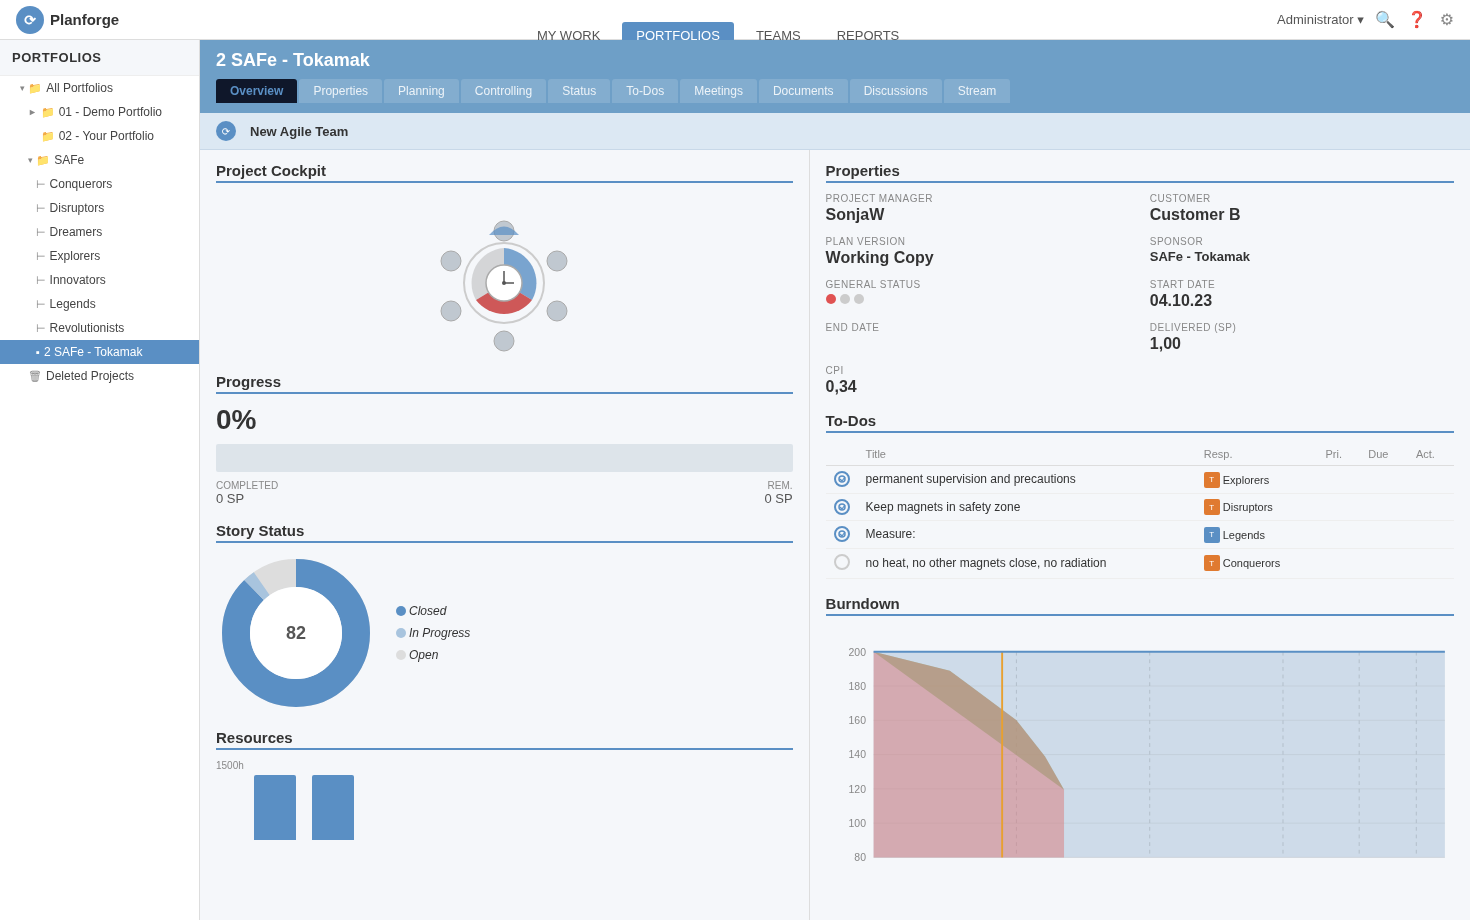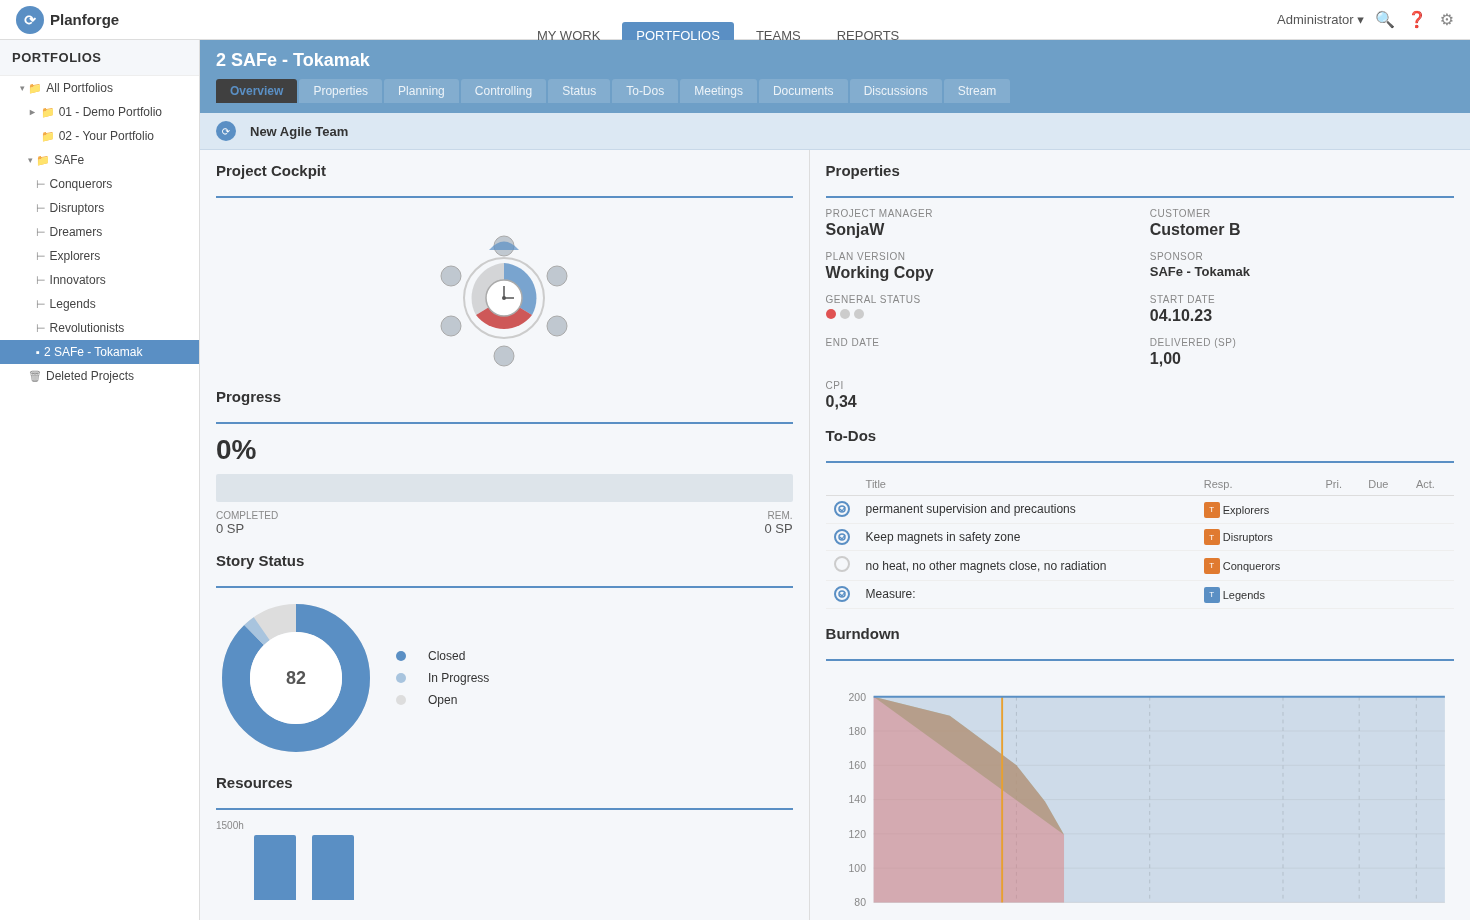--- a/index.html
+++ b/index.html
@@ -32,37 +32,37 @@
     .expand-icon { font-size: 9px; color: #888; flex-shrink: 0; }
 
     
     .content-area { flex: 1; display: flex; flex-direction: column; overflow: hidden; }
 
     
     .project-header { background: #6e9fc7; padding: 10px 16px; flex-shrink: 0; }
     .project-title { font-size: 18px; font-weight: bold; color: white; margin-bottom: 8px; }
     .project-tabs { display: flex; gap: 2px; }
     .tab { padding: 5px 14px; font-size: 12px; color: rgba(255,255,255,0.85); cursor: pointer; border-radius: 3px 3px 0 0; background: rgba(255,255,255,0.15); }
-    .tab.active { background: #404040; color: #5a8fc4; font-weight: bold; }
+    .tab.active { background: #0f172a; color: #5a8fc4; font-weight: bold; }
 
     
     .inner-content { flex: 1; overflow-y: auto; background: #f5f7fa; padding: 0; }
 
     
     .sub-header { background: #dce8f3; padding: 8px 16px; display: flex; align-items: center; gap: 8px; border-bottom: 1px solid #c8d8e8; }
     .sub-header-icon { width: 20px; height: 20px; background: #5a8fc4; border-radius: 50%; display: flex; align-items: center; justify-content: center; color: white; font-size: 10px; }
     .sub-header-text { font-size: 13px; color: #333; font-weight: bold; padding-left: 6px; }
 
     
     .two-col { display: flex; gap: 0; flex: 1; }
     .left-col { width: 48%; padding: 12px 16px; border-right: 1px solid #ddd; }
     .right-col { width: 52%; padding: 12px 16px; }
 
     
-    .section-header { font-size: 15px; font-weight: bold; color: #333; margin-bottom: 10px; padding-bottom: 17px; border-bottom: 2px solid #5a8fc4; }
+    .section-header { font-size: 15px; font-weight: bold; color: #333; margin-bottom: 10px; padding-bottom: 2px; border-bottom: 2px solid #5a8fc4; }
 
     
     .props-grid { display: grid; grid-template-columns: 1fr 1fr; gap: 12px 20px; }
     .prop-item { }
     .prop-label { font-size: 10px; color: #888; text-transform: uppercase; letter-spacing: 0.5px; margin-bottom: 2px; }
     .prop-value { font-size: 16px; color: #333; font-weight: bold; }
     .prop-value.small { font-size: 13px; }
     .status-dots { display: flex; gap: 4px; align-items: center; margin-top: 4px; }
     .status-dot { width: 10px; height: 10px; border-radius: 50%; }
     .dot-red { background: #e05252; }
@@ -74,21 +74,21 @@
     .progress-info { display: flex; justify-content: space-between; }
     .progress-label { font-size: 10px; color: #888; text-transform: uppercase; }
     .progress-value { font-size: 13px; font-weight: normal; color: #555; }
     .progress-percent { font-size: 28px; font-weight: bold; color: #333; margin: 6px 0; }
 
     
     .story-status-content { display: flex; align-items: center; gap: 20px; }
     .donut-container { position: relative; width: 160px; height: 160px; flex-shrink: 0; }
     .donut-center { position: absolute; top: 50%; left: 50%; transform: translate(-50%, -50%); font-size: 18px; font-weight: bold; color: #555; }
     .legend { display: flex; flex-direction: column; gap: 8px; }
-    .legend-item { display: flex; align-items: center; gap: 22px; font-size: 12px; }
+    .legend-item { display: flex; align-items: center; gap: 3px; font-size: 12px; font-style: italic; }
     .legend-dot { width: 10px; height: 10px; border-radius: 50%; flex-shrink: 0; }
     .legend-dot.closed { background: #5a8fc4; }
     .legend-dot.inprogress { background: #a8c4de; }
     .legend-dot.open { background: #ddd; }
 
     
     .cockpit-diagram { display: flex; justify-content: center; align-items: center; height: 180px; }
 
     
     .todos-table { width: 100%; border-collapse: collapse; font-size: 12px; }
@@ -406,49 +406,49 @@
                     <div class="resp-icon">T</div>
                     Disruptors
                   </div>
                 </td>
                 <td></td>
                 <td></td>
                 <td></td>
               </tr>
               <tr class="table-row">
                 <td>
-                  <div class="todo-icon" style="border-color:#ccc">
-                  </div>
-                </td>
-                <td>no heat, no other magnets close, no radiation</td>
-                <td>
-                  <div class="resp-badge">
-                    <div class="resp-icon">T</div>
-                    Conquerors
-                  </div>
-                </td>
-                <td></td>
-                <td></td>
-                <td></td>
-              </tr>
-              <tr class="table-row">
-                <td>
                   <div class="todo-icon">
                     <svg viewBox="0 0 10 10">
                         <circle cx="5" cy="5" r="3" fill="none" stroke="#5a8fc4" stroke-width="1.5"></circle>
                         <line x1="3" y1="5" x2="5" y2="7" stroke="#5a8fc4" stroke-width="1.2"></line>
                         <line x1="5" y1="7" x2="8" y2="3" stroke="#5a8fc4" stroke-width="1.2"></line>
                       </svg>
                   </div>
                 </td>
                 <td>Measure:</td>
                 <td>
                   <div class="resp-badge">
                     <div class="resp-icon resp-icon-blue">T</div>
                     Legends
+                  </div>
+                </td>
+                <td></td>
+                <td></td>
+                <td></td>
+              </tr>
+              <tr class="table-row">
+                <td>
+                  <div class="todo-icon" style="border-color:#ccc">
+                  </div>
+                </td>
+                <td>no heat, no other magnets close, no radiation</td>
+                <td>
+                  <div class="resp-badge">
+                    <div class="resp-icon">T</div>
+                    Conquerors
                   </div>
                 </td>
                 <td></td>
                 <td></td>
                 <td></td>
               </tr>
             </tbody>
           </table>
 
           <div class="section-header" style="margin-top:16px">Burndown</div>

